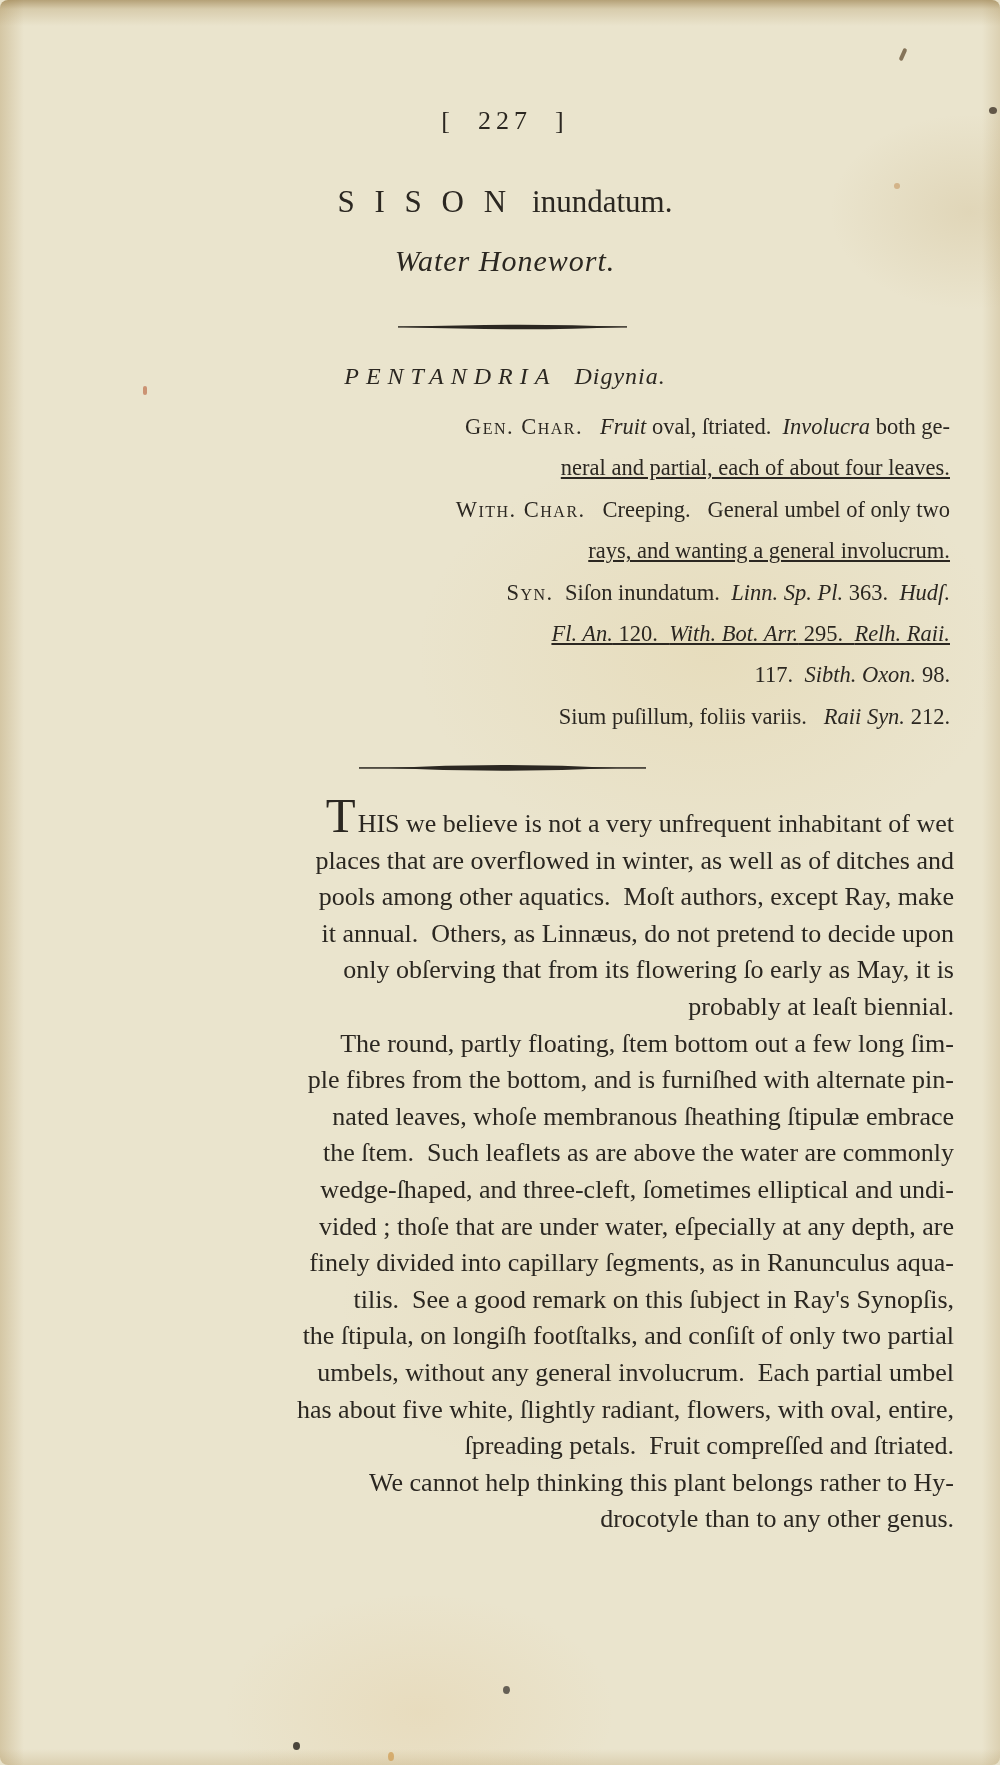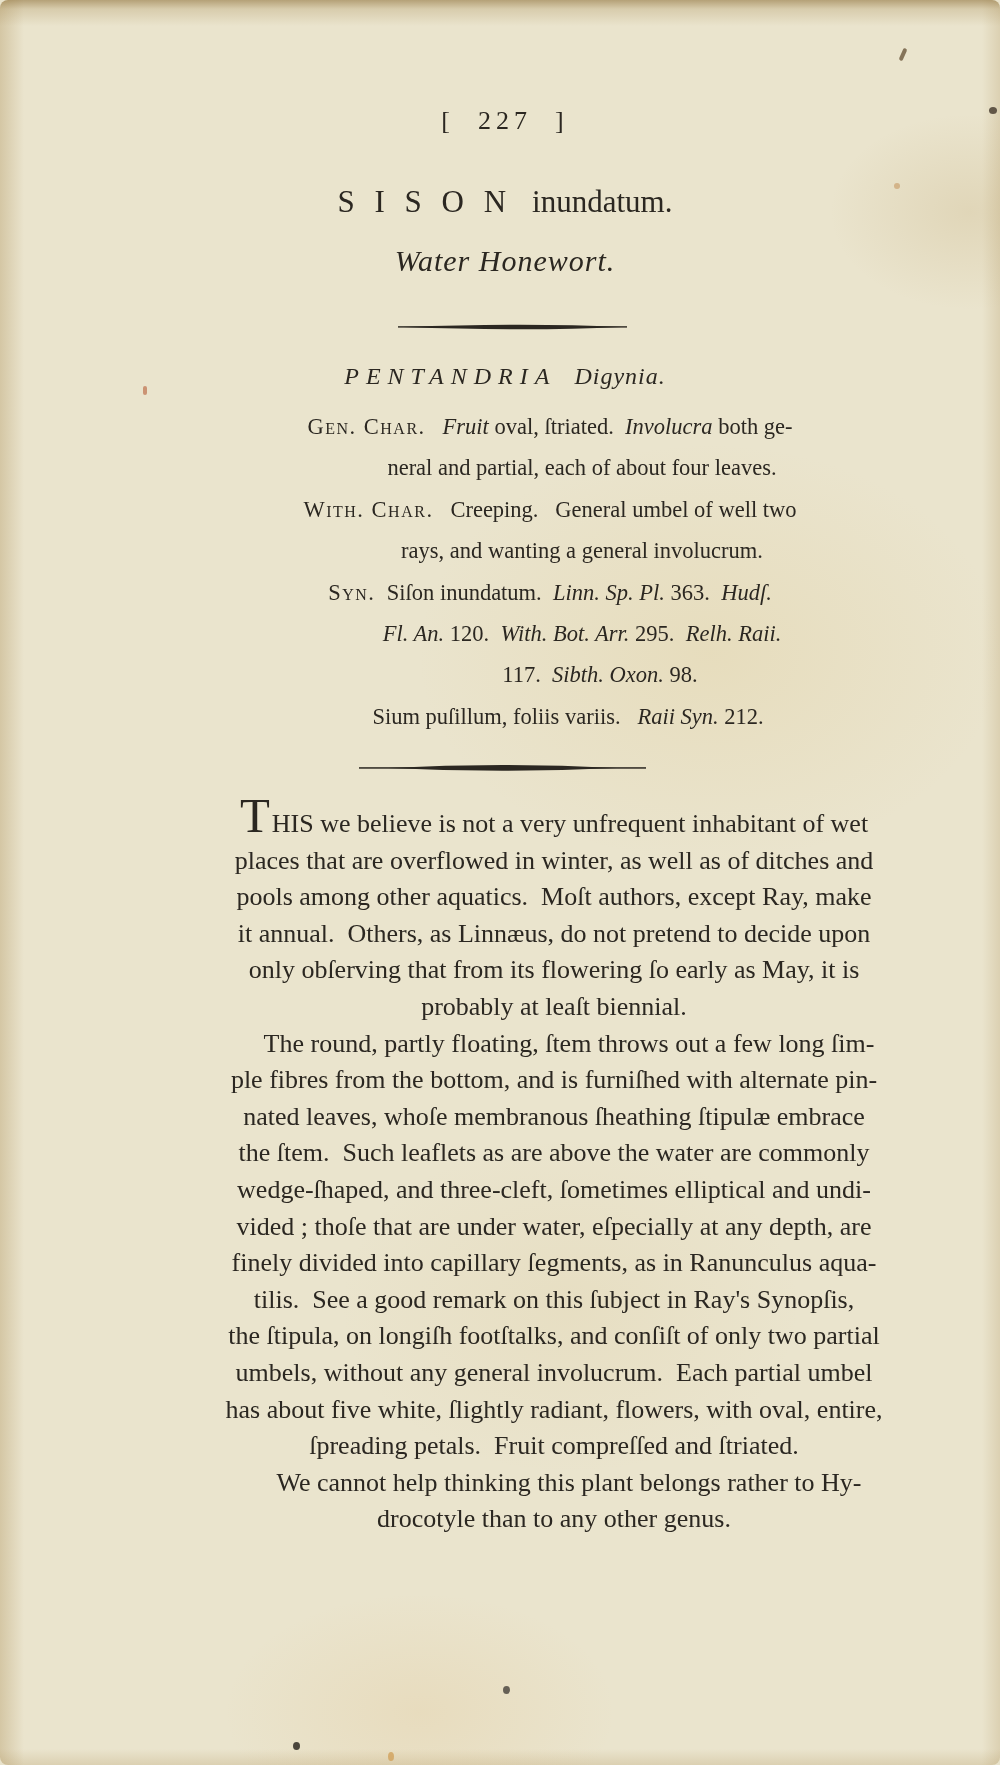--- a/index.html
+++ b/index.html
@@ -28,25 +28,25 @@
   .common{top:244px;font-size:30px;font-style:italic;letter-spacing:1px;}
   .classline{top:363px;font-size:24px;font-style:italic;}
   .classline .order{letter-spacing:7px;}
   .classline .division{margin-left:18px;letter-spacing:1px;margin-top:28px;}
   .rule{position:absolute;height:10px;}
   .rule svg{display:block;}
   .rule1{top:322px;left:398px;}
   .rule2{top:763px;left:359px;}
   .chars{position:absolute;top:406px;left:150px;width:800px;font-size:22.5px;line-height:41.4px;}
   .bodytext{position:absolute;top:806px;left:154px;width:800px;font-size:26px;line-height:36.6px;}
-  .tline{white-space:pre;text-align:center;}
+  .tline{white-space:pre;text-align:right;}
   .tline .it{font-style:italic;}
   .tline .sc{font-variant:small-caps;letter-spacing:1.5px;}
   .tline .dcap{font-size:1.88em;line-height:0;letter-spacing:2px;}
-  .hang1{padding-left:64px;}
+  .hang1{padding-left:64px;text-decoration:underline;}
   .hang2{padding-left:100px;}
   .hang3{padding-left:36px;}
   .ind{padding-left:30px;}
   .speck{position:absolute;border-radius:50%;}
   .spk-tick{top:48px;left:901px;width:4px;height:13px;border-radius:2px;background:#6b573c;transform:rotate(24deg);opacity:.8;}
   .spk-edge{top:107px;left:989px;width:8px;height:7px;background:#4a4033;opacity:.85;}
   .spk-red{top:386px;left:143px;width:4px;height:9px;border-radius:2px;background:#b0502a;opacity:.55;}
   .spk-mid{top:1686px;left:503px;width:7px;height:8px;background:#45403a;opacity:.8;}
   .spk-dot{top:1742px;left:293px;width:7px;height:8px;background:#3a352c;opacity:.9;}
   .spk-or{top:1752px;left:388px;width:6px;height:9px;background:#cf9a4e;opacity:.7;}
@@ -68,21 +68,21 @@
       <rect x="0" y="4.2" width="229" height="1.4" fill="#2b2721"></rect>
       <path d="M6,4.9 Q130,0.5 223,4.9 Q130,9.5 6,4.9 Z" fill="#2b2721"></path>
     </svg>
   </div>
 
   <div class="centerline classline"><span class="order">PENTANDRIA</span><span class="division">Digynia.</span></div>
 
   <div class="chars">
       <div class="tline"><span class="sc">Gen. Char.</span><span>   </span><span class="it">Fruit</span><span> oval, ſtriated.  </span><span class="it">Involucra</span><span> both ge-</span></div>
       <div class="tline hang1"><span>neral and partial, each of about four leaves.</span></div>
-      <div class="tline"><span class="sc">With. Char.</span><span>   Creeping.   General umbel of well two</span></div>
+      <div class="tline"><span class="sc">With. Char.</span><span>   Creeping.   General umbel of only two</span></div>
       <div class="tline hang1"><span>rays, and wanting a general involucrum.</span></div>
       <div class="tline"><span class="sc">Syn.</span><span>  Siſon inundatum.  </span><span class="it">Linn. Sp. Pl.</span><span> 363.  </span><span class="it">Hudſ.</span></div>
       <div class="tline hang1"><span class="it">Fl. An.</span><span> 120.  </span><span class="it">With. Bot. Arr.</span><span> 295.  </span><span class="it">Relh. Raii.</span></div>
       <div class="tline hang2"><span>117.  </span><span class="it">Sibth. Oxon.</span><span> 98.</span></div>
       <div class="tline hang3"><span>Sium puſillum, foliis variis.   </span><span class="it">Raii Syn.</span><span> 212.</span></div>
     </div>
 
   <div class="rule rule2">
     <svg width="287" height="10" viewBox="0 0 287 10" xmlns="http://www.w3.org/2000/svg">
       <rect x="0" y="4.2" width="287" height="1.5" fill="#2b2721"></rect>
@@ -90,21 +90,21 @@
     </svg>
   </div>
 
   <div class="bodytext">
       <div class="tline"><span class="dcap">T</span><span>HIS we believe is not a very unfrequent inhabitant of wet</span></div>
       <div class="tline"><span>places that are overflowed in winter, as well as of ditches and</span></div>
       <div class="tline"><span>pools among other aquatics.  Moſt authors, except Ray, make</span></div>
       <div class="tline"><span>it annual.  Others, as Linnæus, do not pretend to decide upon</span></div>
       <div class="tline"><span>only obſerving that from its flowering ſo early as May, it is</span></div>
       <div class="tline"><span>probably at leaſt biennial.</span></div>
-      <div class="tline ind"><span>The round, partly floating, ſtem throws out a few long ſim-</span></div>
+      <div class="tline ind"><span>The round, partly floating, ſtem bottom out a few long ſim-</span></div>
       <div class="tline"><span>ple fibres from the bottom, and is furniſhed with alternate pin-</span></div>
       <div class="tline"><span>nated leaves, whoſe membranous ſheathing ſtipulæ embrace</span></div>
       <div class="tline"><span>the ſtem.  Such leaflets as are above the water are commonly</span></div>
       <div class="tline"><span>wedge-ſhaped, and three-cleft, ſometimes elliptical and undi-</span></div>
       <div class="tline"><span>vided ; thoſe that are under water, eſpecially at any depth, are</span></div>
       <div class="tline"><span>finely divided into capillary ſegments, as in Ranunculus aqua-</span></div>
       <div class="tline"><span>tilis.  See a good remark on this ſubject in Ray's Synopſis,</span></div>
       <div class="tline"><span>the ſtipula, on longiſh footſtalks, and conſiſt of only two partial</span></div>
       <div class="tline"><span>umbels, without any general involucrum.  Each partial umbel</span></div>
       <div class="tline"><span>has about five white, ſlightly radiant, flowers, with oval, entire,</span></div>

